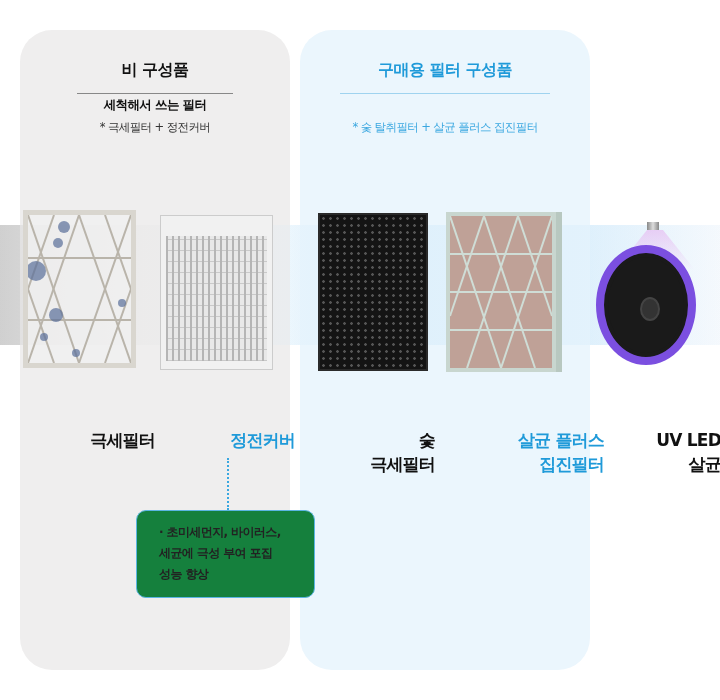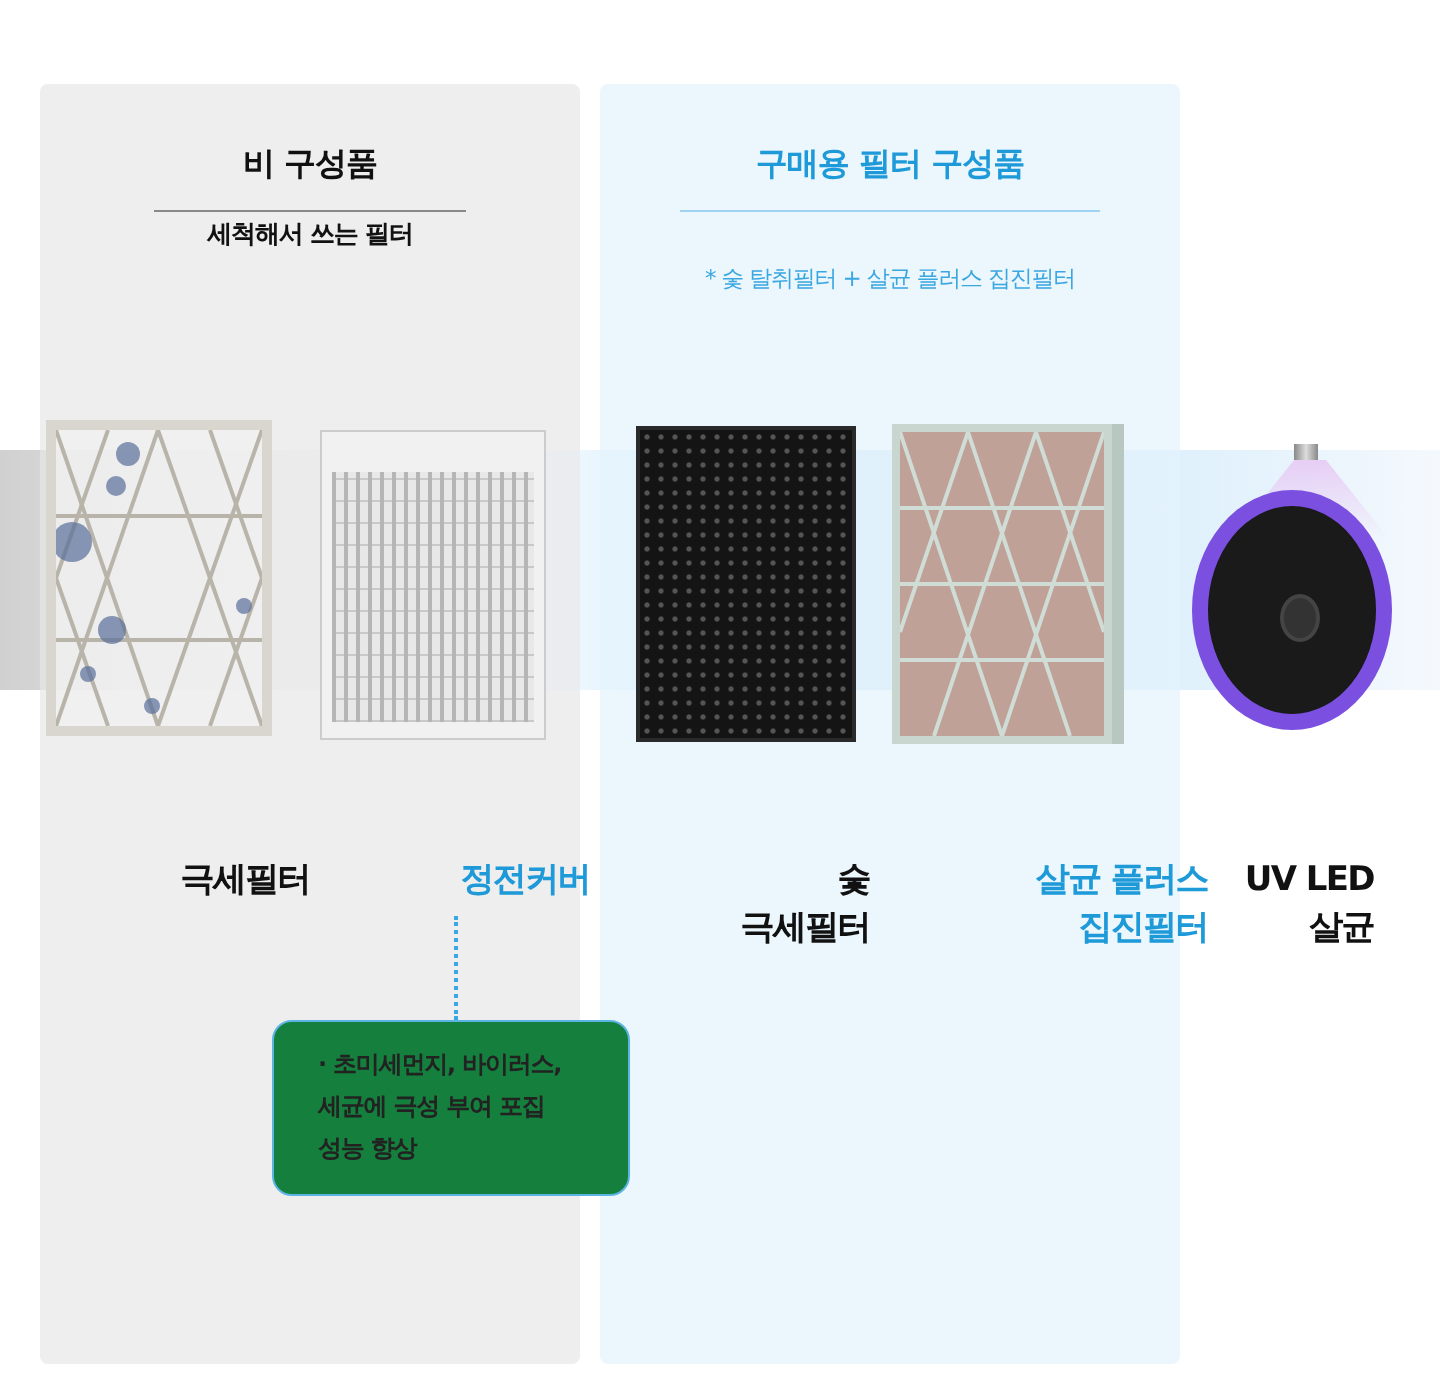--- a/index.html
+++ b/index.html
@@ -1,18 +1,18 @@
 <!DOCTYPE html>
 <html><head>
 <meta charset="utf-8">
 <style>
   * { margin:0; padding:0; box-sizing:border-box; }
   html, body { width:720px; height:700px; background:#ffffff; overflow:hidden; }
   body { position:relative; font-family:"DejaVu Sans", sans-serif; color:#111; }
-  .panel { position:absolute; top:42px; height:640px; border-radius:4px; }
+  .panel { position:absolute; top:30px; height:640px; border-radius:32px; }
   .panel-gray { left:20px; width:270px; background:#efeeee; }
   .panel-blue { left:300px; width:290px; background:#ebf6fd; }
   .ptitle { position:absolute; top:30px; left:0; right:0; text-align:center; font-size:16px; font-weight:bold; letter-spacing:-0.5px; }
   .pdivider { position:absolute; top:63px; height:1px; }
   .psub { position:absolute; top:67px; left:0; right:0; text-align:center; font-size:12.5px; font-weight:bold; letter-spacing:-0.6px; }
   .pnote { position:absolute; top:90px; left:0; right:0; text-align:center; font-size:11.5px; letter-spacing:-0.6px; }
   .gray .ptitle, .gray .psub { color:#111; }
   .gray .pnote { color:#333; }
   .gray .pdivider { left:57px; width:156px; background:#888; }
   .blue .ptitle, .blue .psub { color:#1f9ad9; }
@@ -54,20 +54,21 @@
 </style>
 </head>
 <body>
 
 <div class="airflow"></div>
 
 <div class="panel panel-gray gray">
   <div class="ptitle">비 구성품</div>
   <div class="pdivider"></div>
   <div class="psub">세척해서 쓰는 필터</div>
+  <div class="pnote">* 극세필터 + 정전커버</div>
 </div>
 
 <div class="panel panel-blue blue">
   <div class="ptitle">구매용 필터 구성품</div>
   <div class="pdivider"></div>
   <div class="pnote">* 숯 탈취필터 + 살균 플러스 집진필터</div>
 </div>
 
 <div class="airflow" style="opacity:0.5"></div>
 
@@ -130,21 +131,21 @@
   <div>정전커버</div>
 </div>
 <div class="label black" style="left:305px; top:428px; width:130px;">
   <div>숯</div>
   <div>극세필터</div>
 </div>
 <div class="label blue" style="left:464px; top:428px; width:140px;">
   <div>살균 플러스</div>
   <div>집진필터</div>
 </div>
-<div class="label black" style="left:567px; top:428px; width:120px;">
+<div class="label black" style="left:601px; top:428px; width:120px;">
   <div>UV LED</div>
   <div>살균</div>
 </div>
 
 <div class="dotted-line"></div>
 <div class="callout">
   <div>· 초미세먼지, 바이러스,</div>
   <div>세균에 극성 부여 포집</div>
   <div>성능 향상</div>
 </div>

